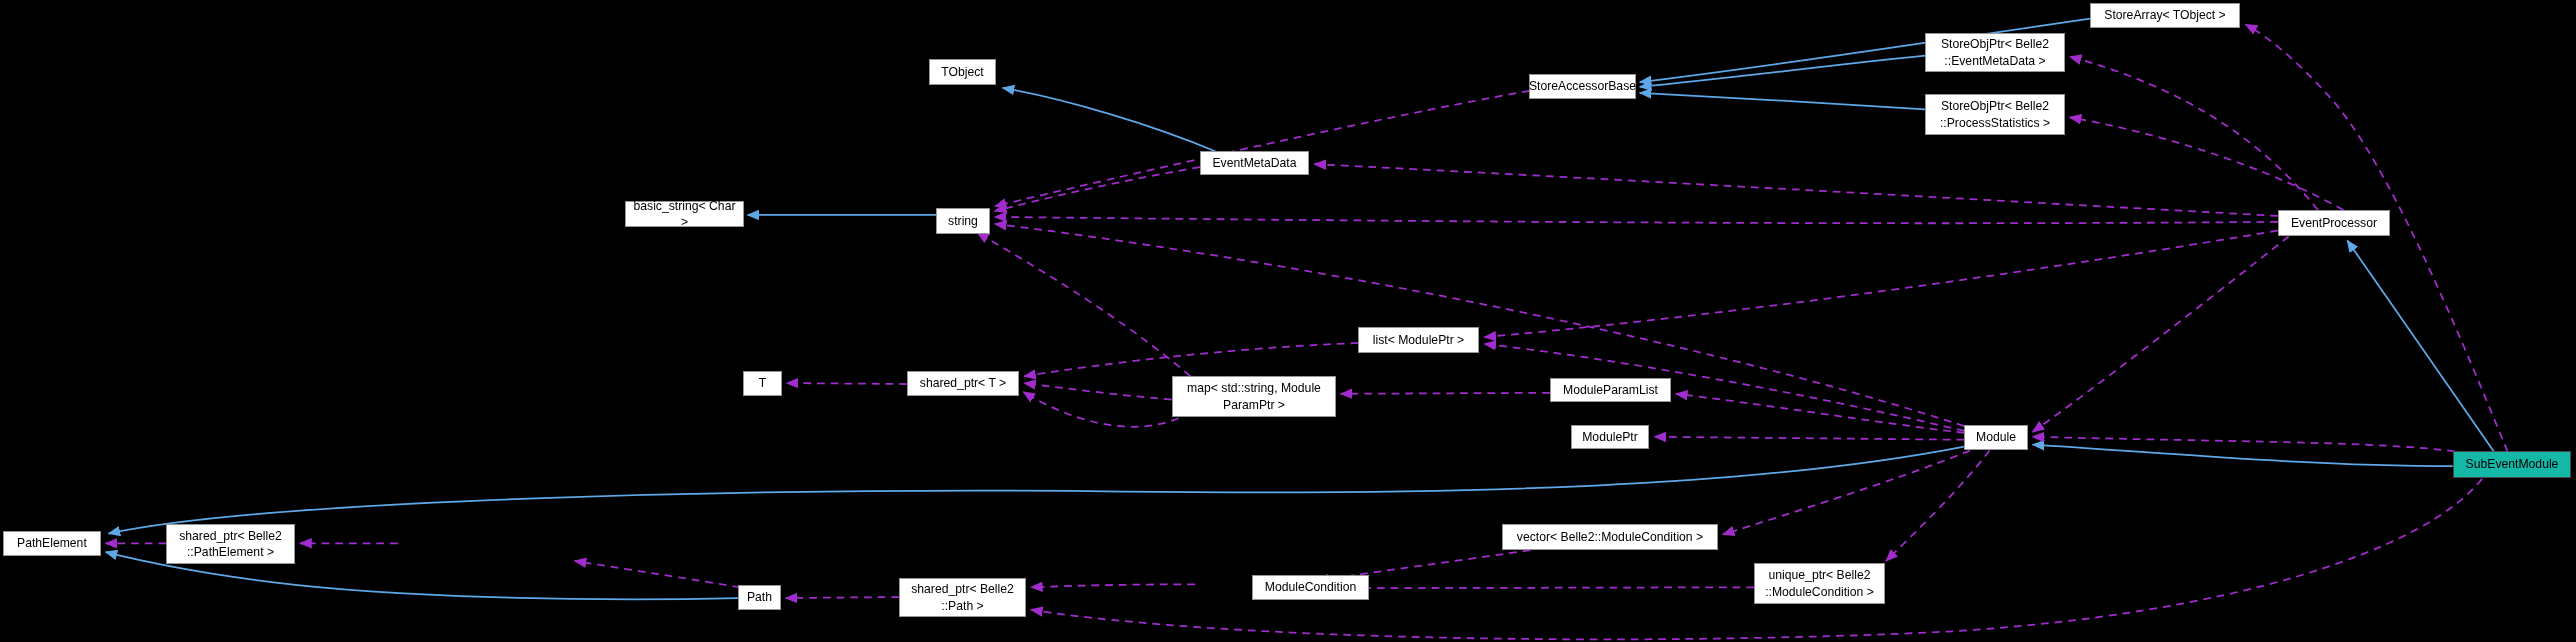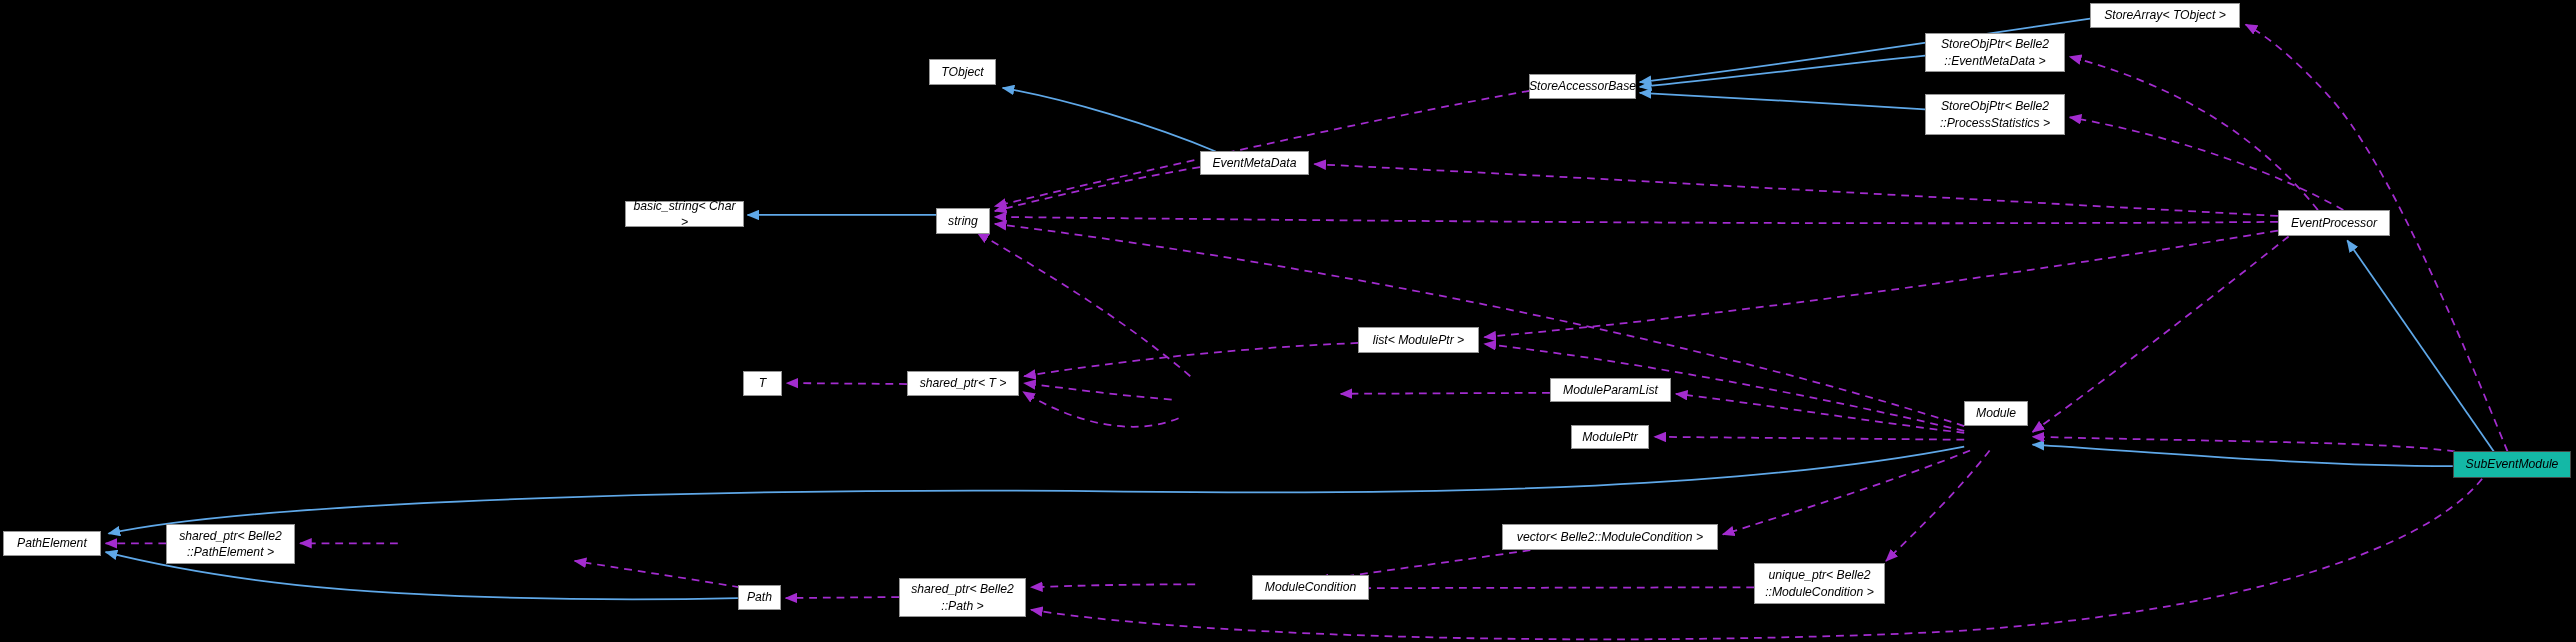--- a/index.html
+++ b/index.html
@@ -8,21 +8,21 @@
     font-family:"Liberation Sans",sans-serif;overflow:hidden;
   }
   svg.edges{position:absolute;left:0;top:0;width:2576px;height:642px;}
   .edge-inheritance{fill:none;stroke:#5fa8e8;stroke-width:1.8px;}
   .edge-usage{fill:none;stroke:#a32ccf;stroke-width:1.8px;stroke-dasharray:8 6;}
   .node{
     position:absolute;box-sizing:border-box;
     background:#fff;border:1.6px solid #969696;color:#000;
     display:flex;align-items:center;justify-content:center;
     text-align:center;font-size:12.2px;line-height:1.35;
-    white-space:pre-line;padding:0 3.9px;cursor:pointer;font-style:italic;
+    white-space:pre-line;padding:0 3.9px;cursor:pointer;
   }
   .node.highlight{background:#14b8a6;border-color:#474747;}
 </style>
 </head>
 <body>
 
 <div class="stage">
 
   <svg class="edges" xmlns="http://www.w3.org/2000/svg" viewBox="0 0 2636 657" width="2576" height="642">
     <defs>
@@ -83,23 +83,25 @@
 ::EventMetaData &gt;</div>
   <div class="node" style="left:1925px;top:94px;width:140px;height:41px">StoreObjPtr&lt; Belle2
 ::ProcessStatistics &gt;</div>
   <div class="node" style="left:1200px;top:151px;width:109px;height:24.4px">EventMetaData</div>
   <div class="node" style="left:625px;top:201px;width:119px;height:26px">basic_string&lt; Char &gt;</div>
   <div class="node" style="left:936px;top:208px;width:54px;height:26px">string</div>
   <div class="node" style="left:2278px;top:210px;width:112px;height:26px">EventProcessor</div>
   <div class="node" style="left:1358px;top:327px;width:121px;height:26px">list&lt; ModulePtr &gt;</div>
   <div class="node" style="left:743px;top:371px;width:39px;height:25.4px">T</div>
   <div class="node" style="left:907px;top:371px;width:112px;height:25.4px">shared_ptr&lt; T &gt;</div>
+  <div class="node" style="left:1172px;top:376px;width:164px;height:41px">map&lt; std::string, Module
+ParamPtr &gt;</div>
   <div class="node" style="left:1550px;top:378px;width:121px;height:24.4px">ModuleParamList</div>
   <div class="node" style="left:1571px;top:425px;width:78px;height:23.5px">ModulePtr</div>
-  <div class="node" style="left:1964px;top:401px;width:64px;height:25.4px">Module</div>
+  <div class="node" style="left:1964px;top:425px;width:64px;height:25.4px">Module</div>
   <div class="node highlight" style="left:2453px;top:451px;width:118px;height:27px">SubEventModule</div>
   <div class="node" style="left:2.9px;top:531px;width:98px;height:25.4px">PathElement</div>
   <div class="node" style="left:166px;top:524px;width:129px;height:40px">shared_ptr&lt; Belle2
 ::PathElement &gt;</div>
   <div class="node" style="left:738px;top:585px;width:43px;height:25.4px">Path</div>
   <div class="node" style="left:899px;top:578px;width:127px;height:39px">shared_ptr&lt; Belle2
 ::Path &gt;</div>
   <div class="node" style="left:1252px;top:575px;width:117px;height:25.4px">ModuleCondition</div>
   <div class="node" style="left:1502px;top:524px;width:216px;height:26px">vector&lt; Belle2::ModuleCondition &gt;</div>
   <div class="node" style="left:1754px;top:563px;width:131px;height:41px">unique_ptr&lt; Belle2

